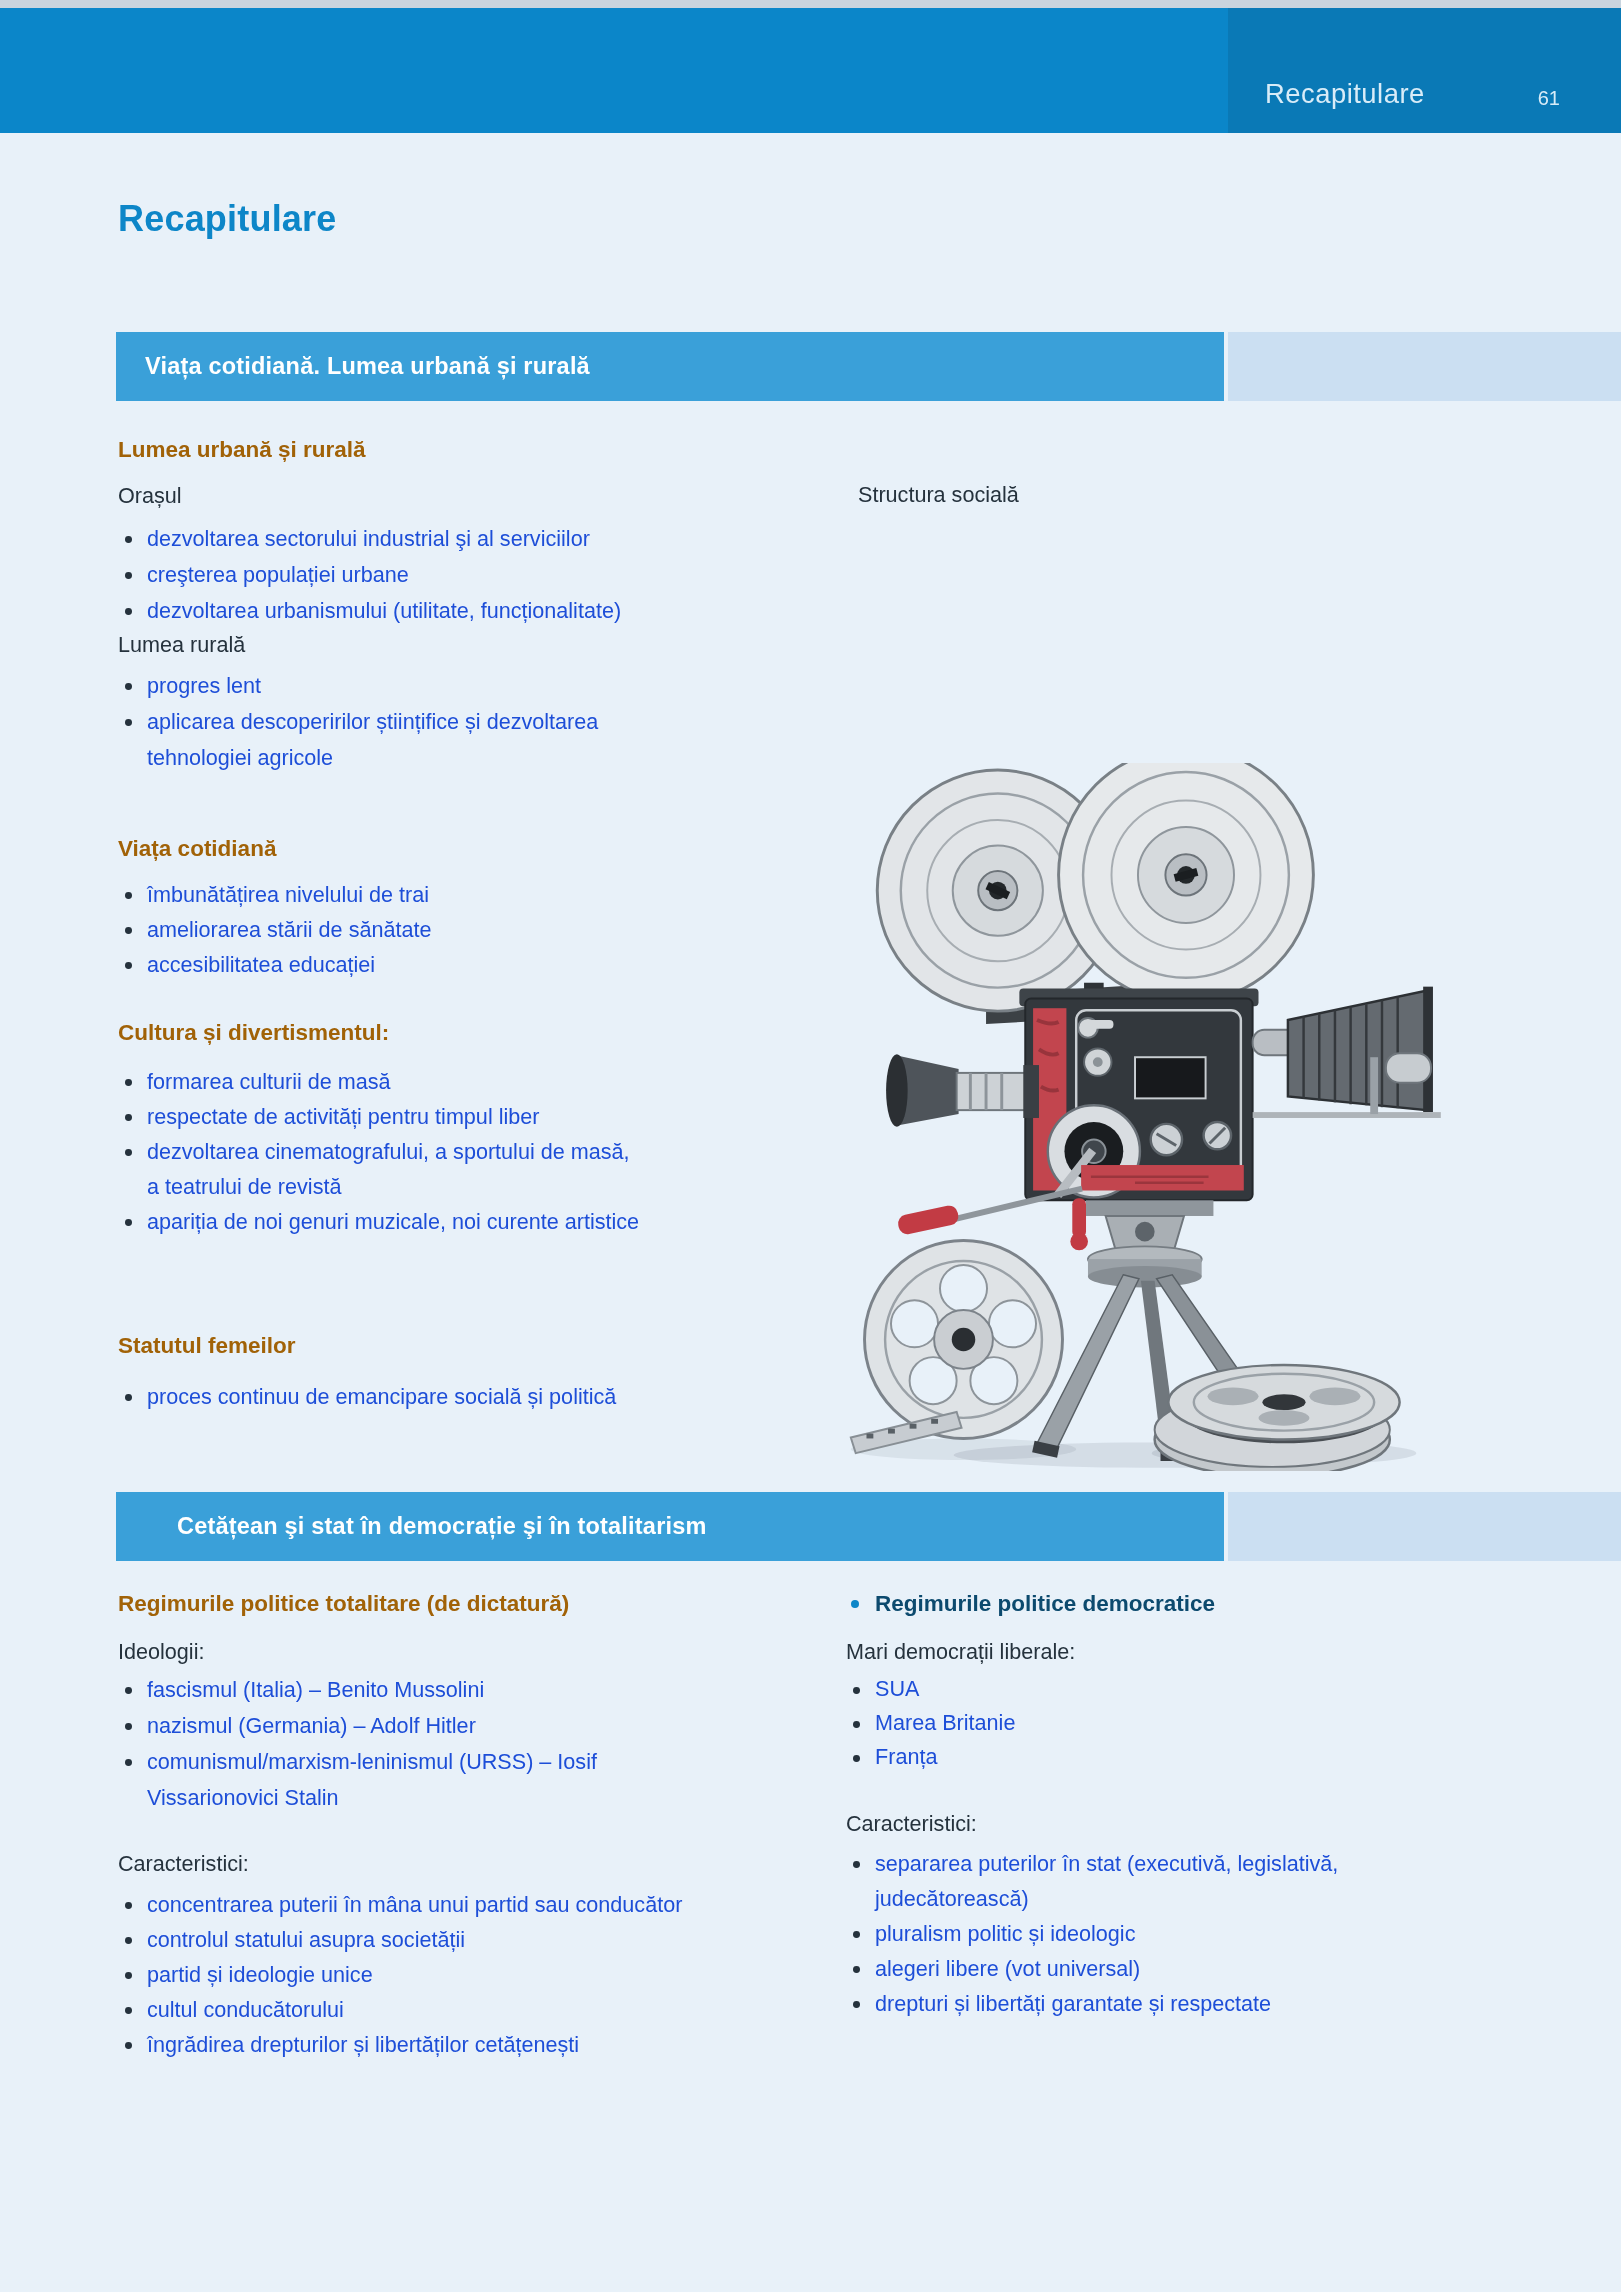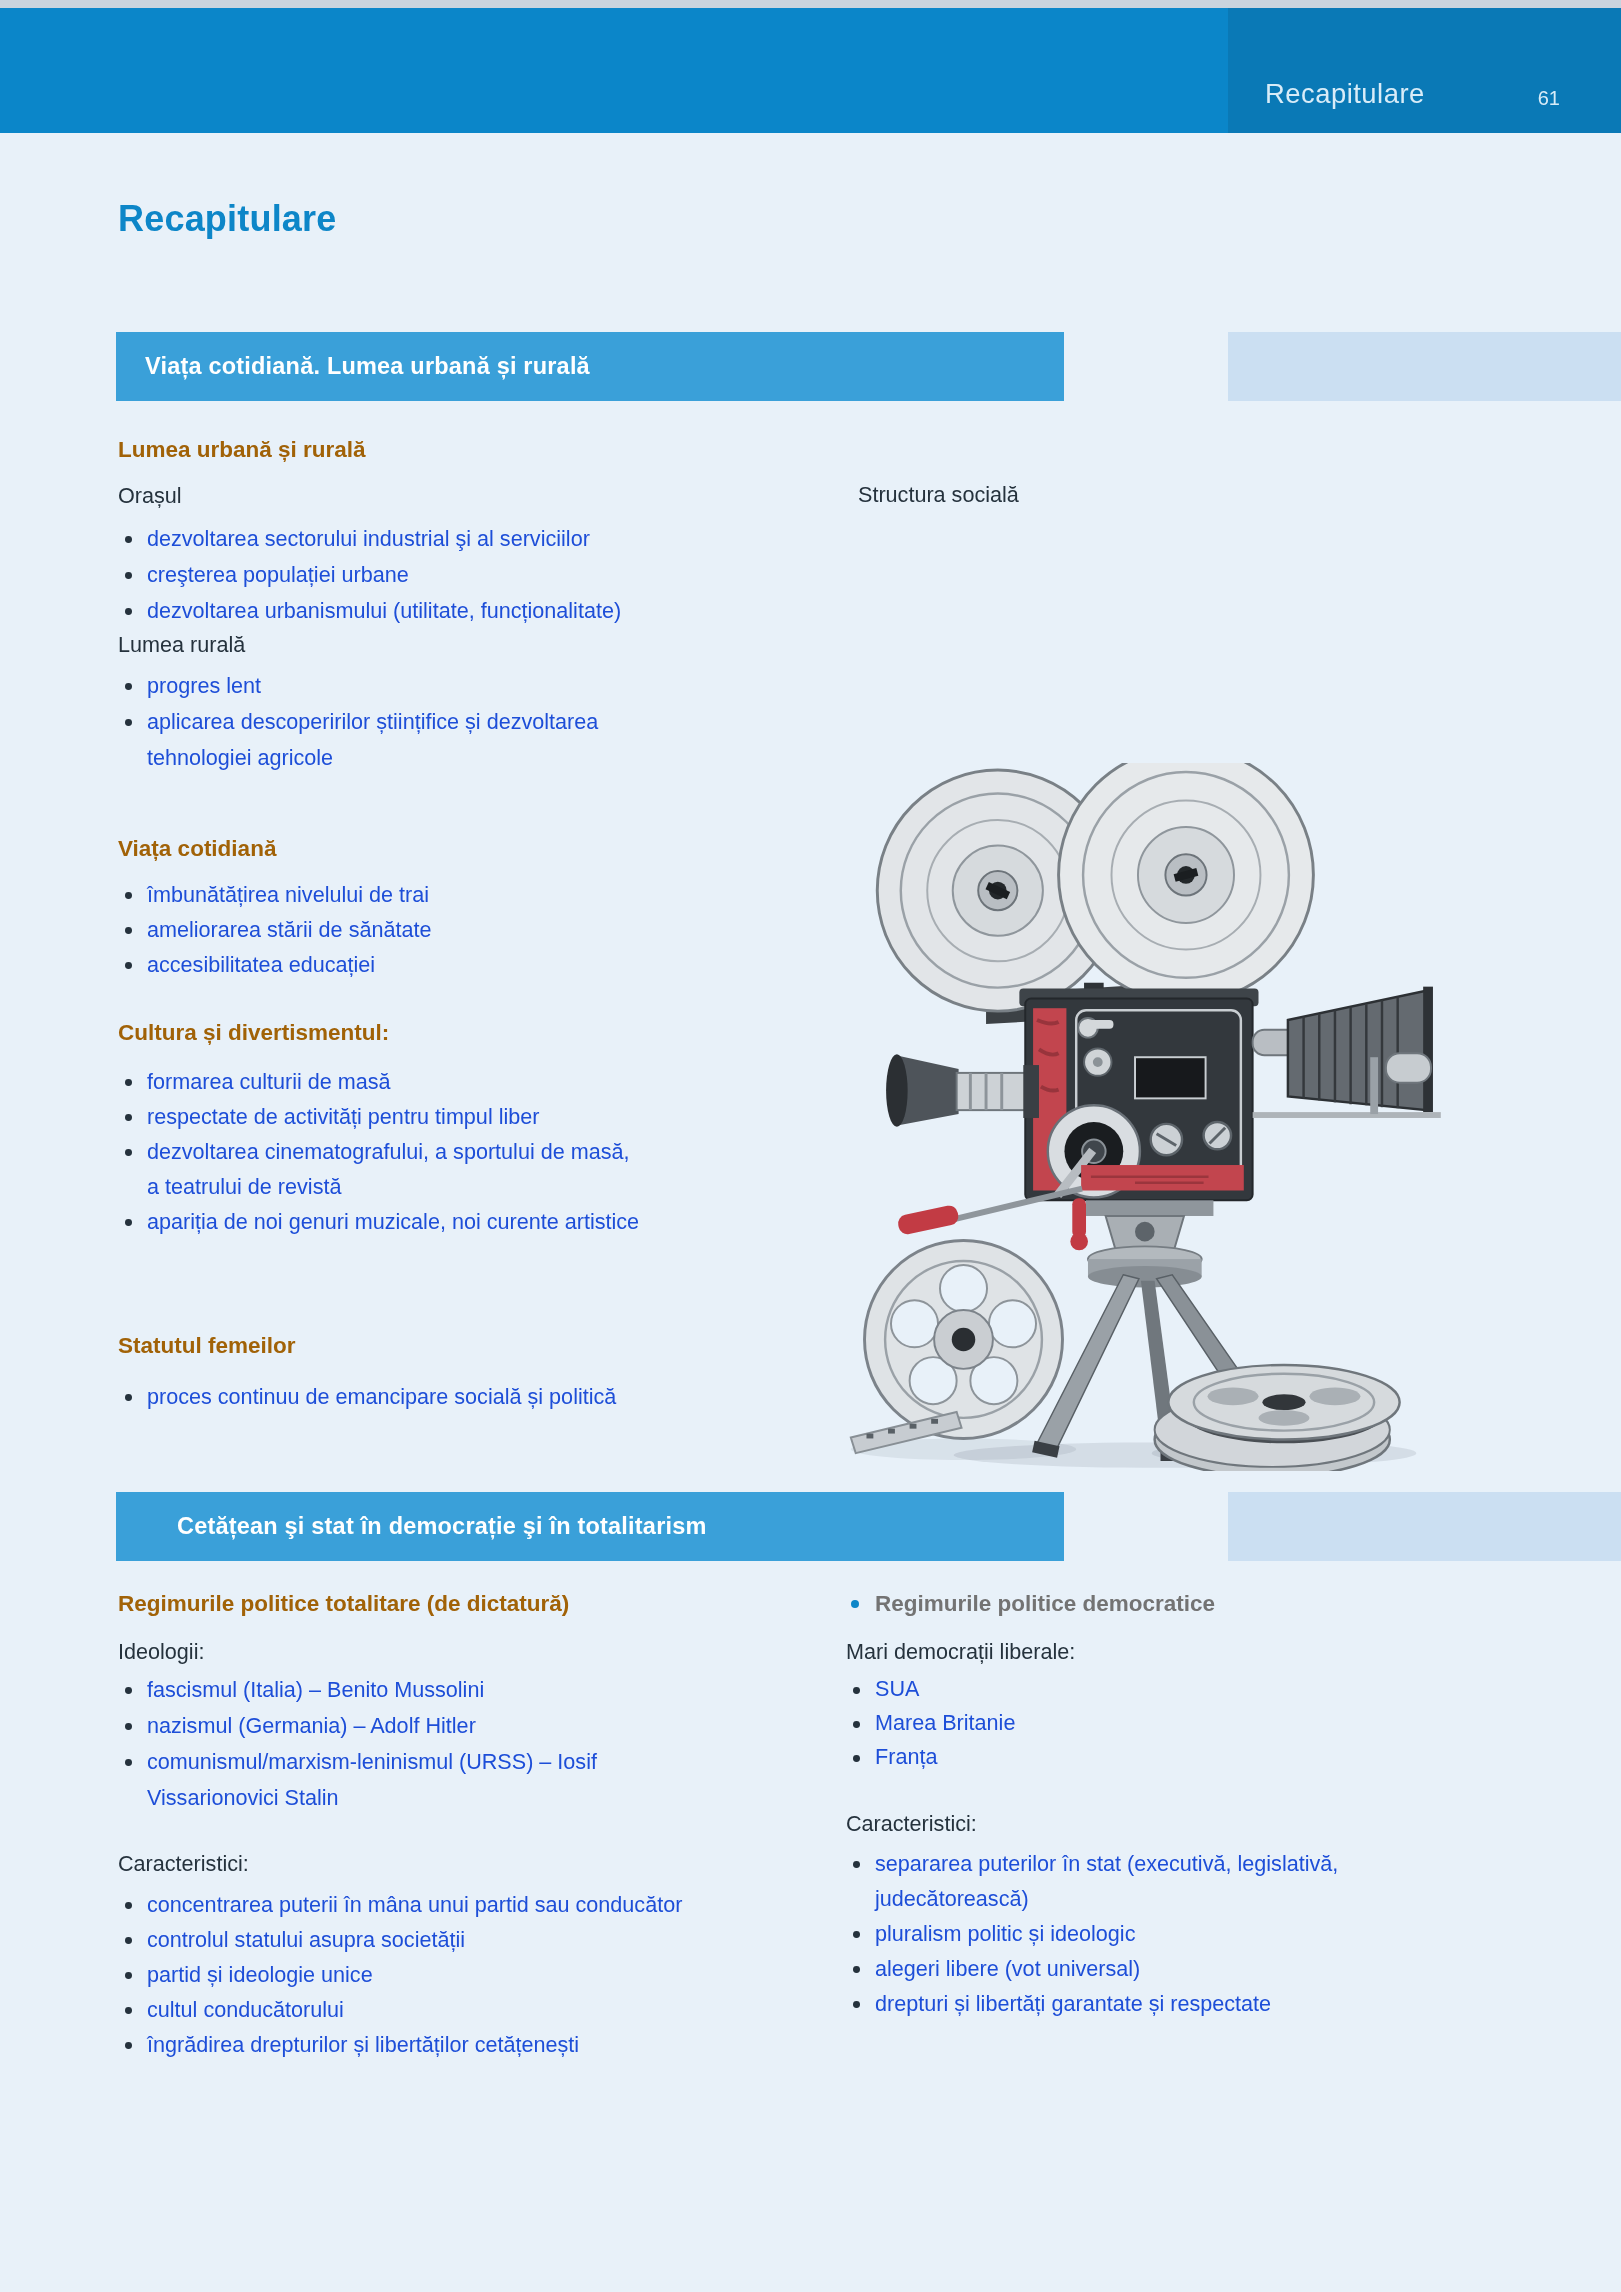--- a/index.html
+++ b/index.html
@@ -17,21 +17,21 @@
   }
   .topbar-label{font-size:27.4px;font-weight:300;letter-spacing:0.5px;}
   .topbar-page{font-size:20px;font-weight:300;}
   
   .page-title{
     position:absolute;left:118px;top:190px;margin:0;
     font-size:36px;font-weight:bold;color:#0d86c8;letter-spacing:0.2px;
   }
   
   .banner{
-    position:absolute;left:116px;width:948px;height:69px;background:#3aa0d9;
+    position:absolute;left:116px;width:1108px;height:69px;background:#3aa0d9;
     display:flex;align-items:center;box-sizing:border-box;
     color:#ffffff;font-size:23.5px;font-weight:bold;letter-spacing:0.2px;
   }
   .banner-tint{position:absolute;left:1228px;width:393px;height:69px;background:#cbdff2;}
   #banner1{top:324px;padding-left:29px;}
   #tint1{top:324px;}
   #banner2{top:1484px;padding-left:61px;}
   #tint2{top:1484px;}
   
   .blk{position:absolute;margin:0;}
@@ -43,21 +43,21 @@
     white-space:pre-line;color:#1d4ed8;
   }
   ul.blist li::before{
     content:"";position:absolute;left:6.9px;top:14.7px;width:6.9px;height:6.9px;
     border-radius:50%;background:#25323d;
   }
   ul.lh37 li{line-height:36px;} ul.lh37 li::before{top:14.7px;}
   ul.lh355 li{line-height:35px;}
   ul.lh365 li{line-height:36px;}
   
-  .bullet-head{position:relative;padding-left:29px;font-size:22.5px;font-weight:bold;color:#737373;line-height:29px;}
+  .bullet-head{position:relative;padding-left:29px;font-size:22.5px;font-weight:bold;color:#0c4a6e;line-height:29px;}
   .bullet-head::before{
     content:"";position:absolute;left:4.9px;top:10.8px;width:7.8px;height:7.8px;
     border-radius:50%;background:#0d86c8;
   }
   
   #s1-h1   {left:118px;top:427px;width:686px;}
   #s1-i1   {left:118px;top:473px;width:686px;}
   #s1-ul1  {left:118px;top:513px;width:686px;}
   #s1-i2   {left:118px;top:622px;width:686px;}
   #s1-ul2  {left:118px;top:660px;width:686px;}

